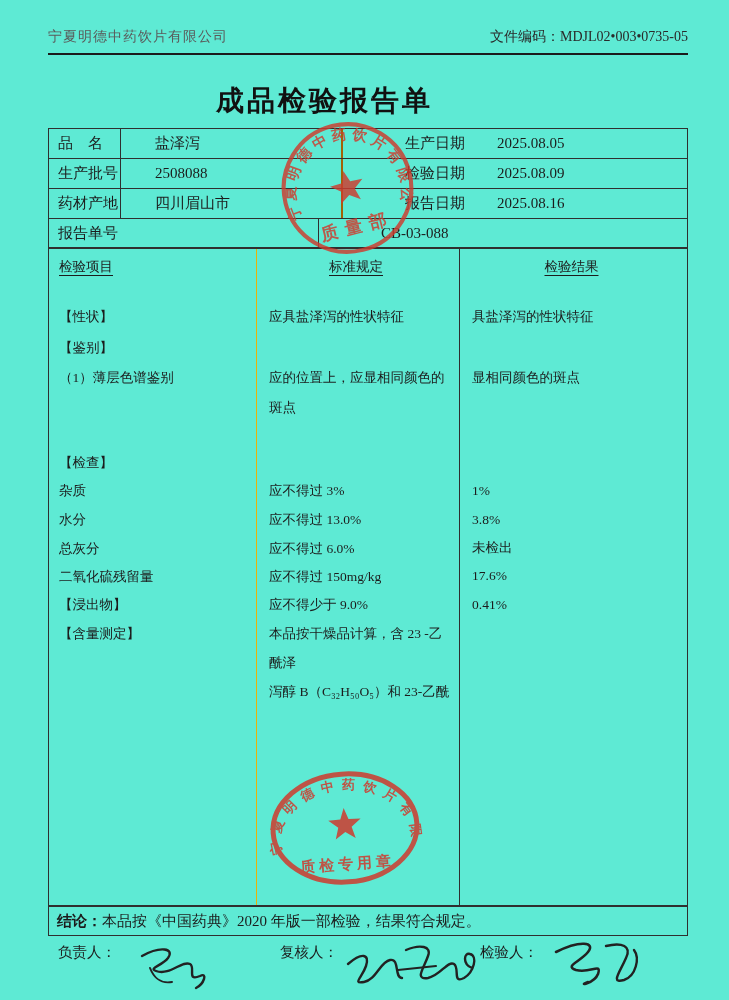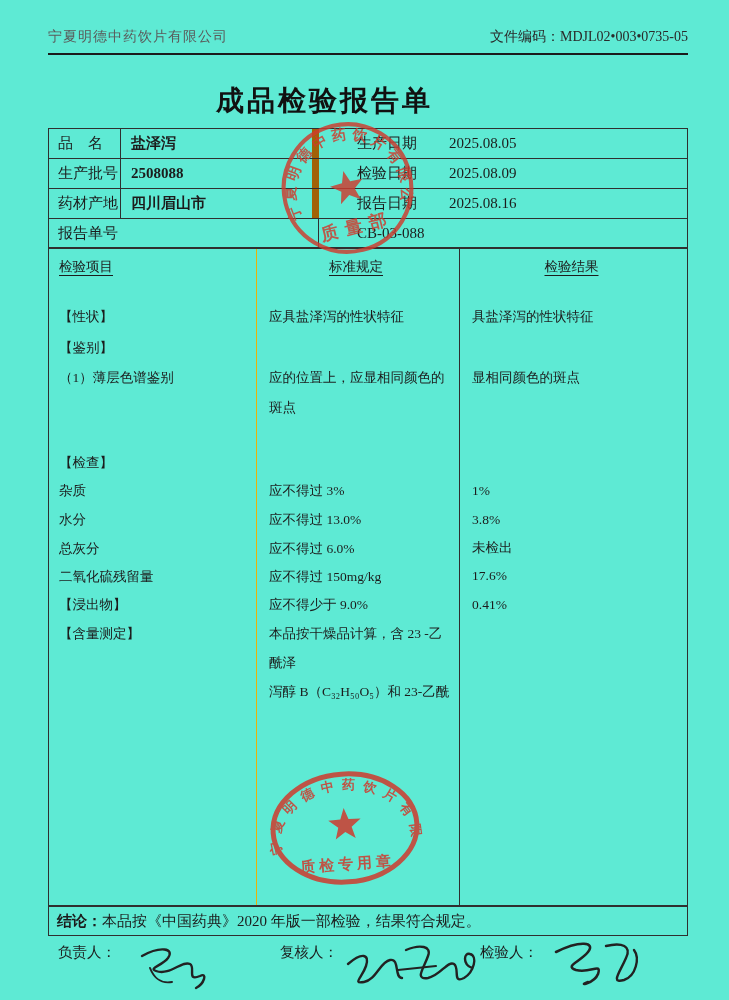--- a/index.html
+++ b/index.html
@@ -10,25 +10,25 @@
   }
   
   .hdr-company{position:absolute;left:48px;top:28px;font-size:14px;color:#5a5a5a;letter-spacing:1px;}
   .hdr-code{position:absolute;right:41px;top:28px;font-size:14px;color:#2a2a2a;}
   .hdr-rule{position:absolute;left:48px;top:53px;width:640px;height:2px;background:#1b1b1b;}
   .doc-title{position:absolute;left:0;top:82px;width:649px;text-align:center;
     font-size:28px;font-weight:bold;letter-spacing:3px;color:#111;}
   
   .itable{position:absolute;left:48px;top:128px;width:640px;height:120px;
     border:1px solid #2f2f2f;box-sizing:border-box;font-size:15px;}
-  .irow{display:flex;height:30px;line-height:29px;box-sizing:border-box;border-bottom:1px solid #2f2f2f;}
+  .irow{display:flex;height:30px;line-height:29px;box-sizing:border-box;border-bottom:1px solid #2f2f2f;gap:24px;}
   .irow:last-child{border-bottom:none;}
   .ic{box-sizing:border-box;height:100%;}
   .ic-l1{width:72px;padding-left:9px;border-right:1px solid #2f2f2f;white-space:pre;}
-  .ic-v1{width:198px;padding-left:10px;border-right:7px solid #a16207;font-weight:bold;}
+  .ic-v1{width:198px;padding-left:10px;border-right:2px solid #a16207;}
   .ic-r{flex:1;display:flex;padding-left:38px;}
   .ic-r .lbl{width:92px;}
   .ic-l4{width:270px;padding-left:9px;border-right:1px solid #2f2f2f;}
   .ic-v4{flex:1;padding-left:38px;}
   
   .mtable{position:absolute;left:48px;top:248px;width:640px;height:658px;
     border:1px solid #2f2f2f;box-sizing:border-box;font-size:13.5px;font-family:Liberation Serif, serif;}
   .mcol{position:absolute;top:0;height:656px;box-sizing:border-box;}
   .c1{left:0;width:207px;}
   .c2{left:207px;width:203px;border-left:1px solid #eab308;}

